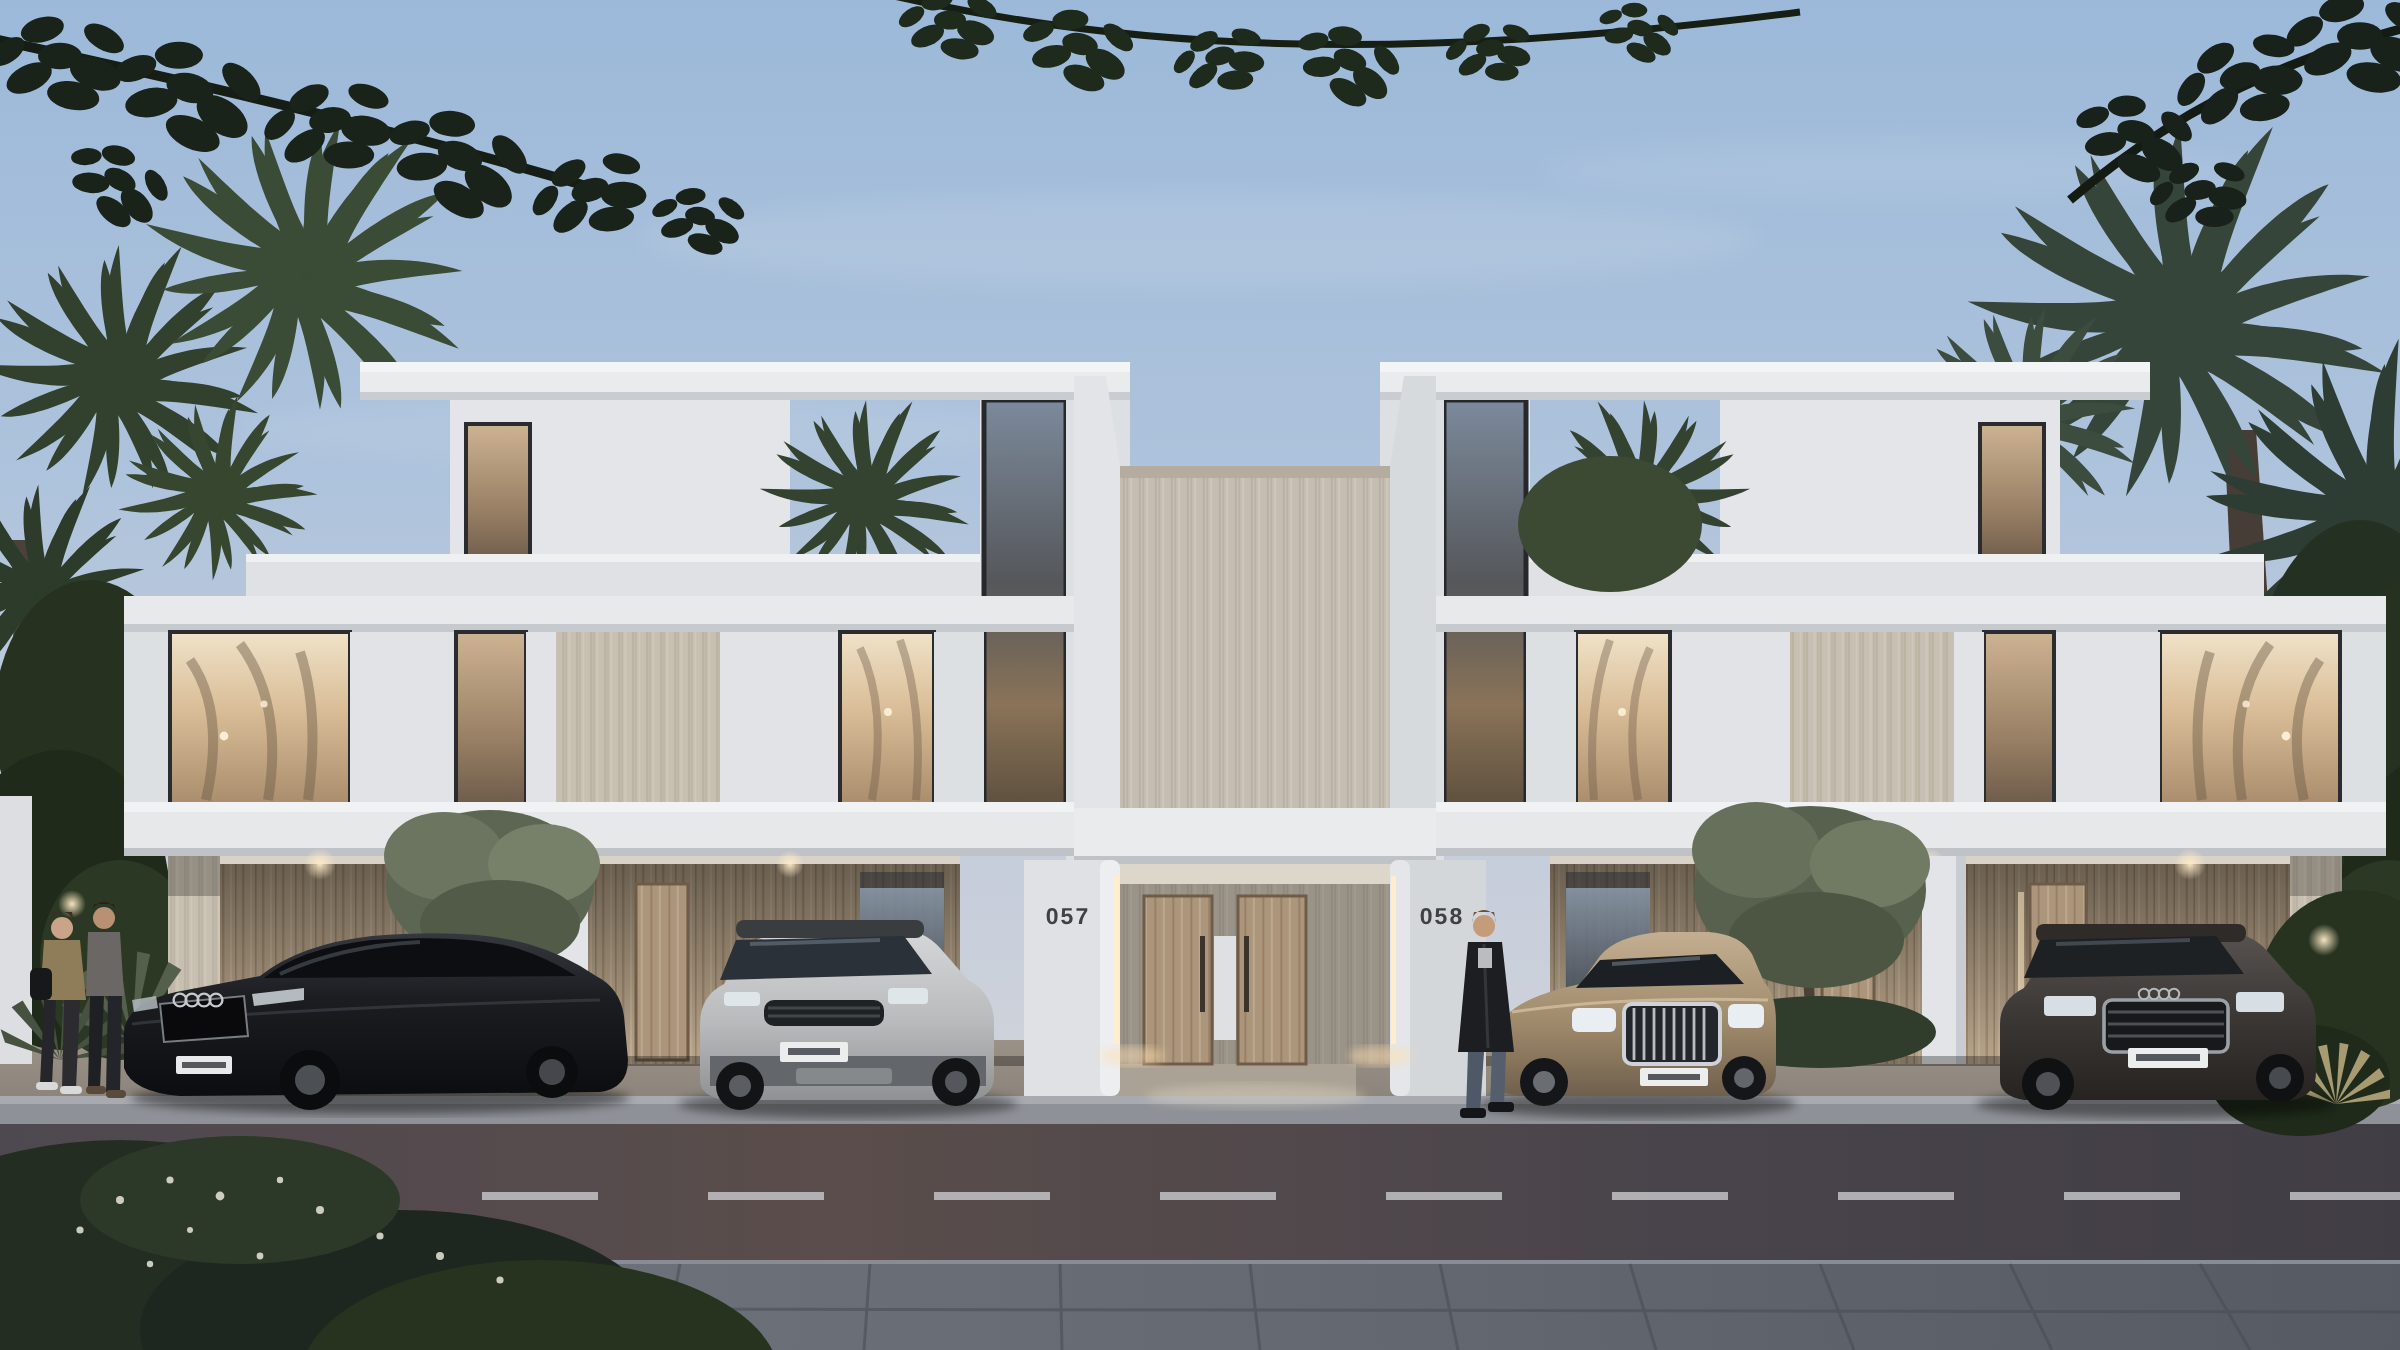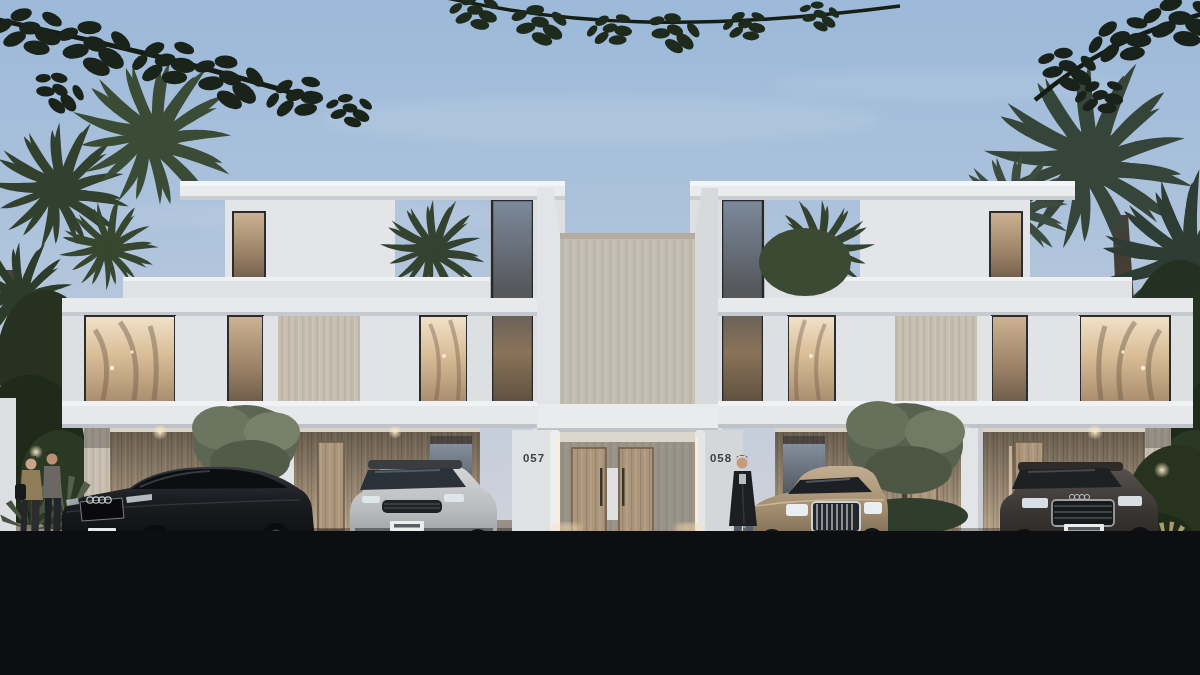--- a/index.html
+++ b/index.html
@@ -1,16 +1,16 @@
 <!DOCTYPE html>
 <html><head>
 <meta charset="utf-8">
 <style>
   html,body{margin:0;padding:0;background:#0c0e12;}
-  .stage{position:relative;width:1200px;height:531px;overflow:hidden;background:#22c55e;
+  .stage{position:relative;width:1200px;height:675px;overflow:hidden;background:#22c55e;
          font-family:"Liberation Sans",sans-serif;}
   .stage svg{display:block}
   svg text{font-family:"Liberation Sans",sans-serif;font-weight:bold;letter-spacing:1px;}
 </style>
 </head>
 <body>
 
 <div class="stage">
 <svg width="1200" height="675" viewBox="0 0 1200 675" xmlns="http://www.w3.org/2000/svg">
   <defs>

